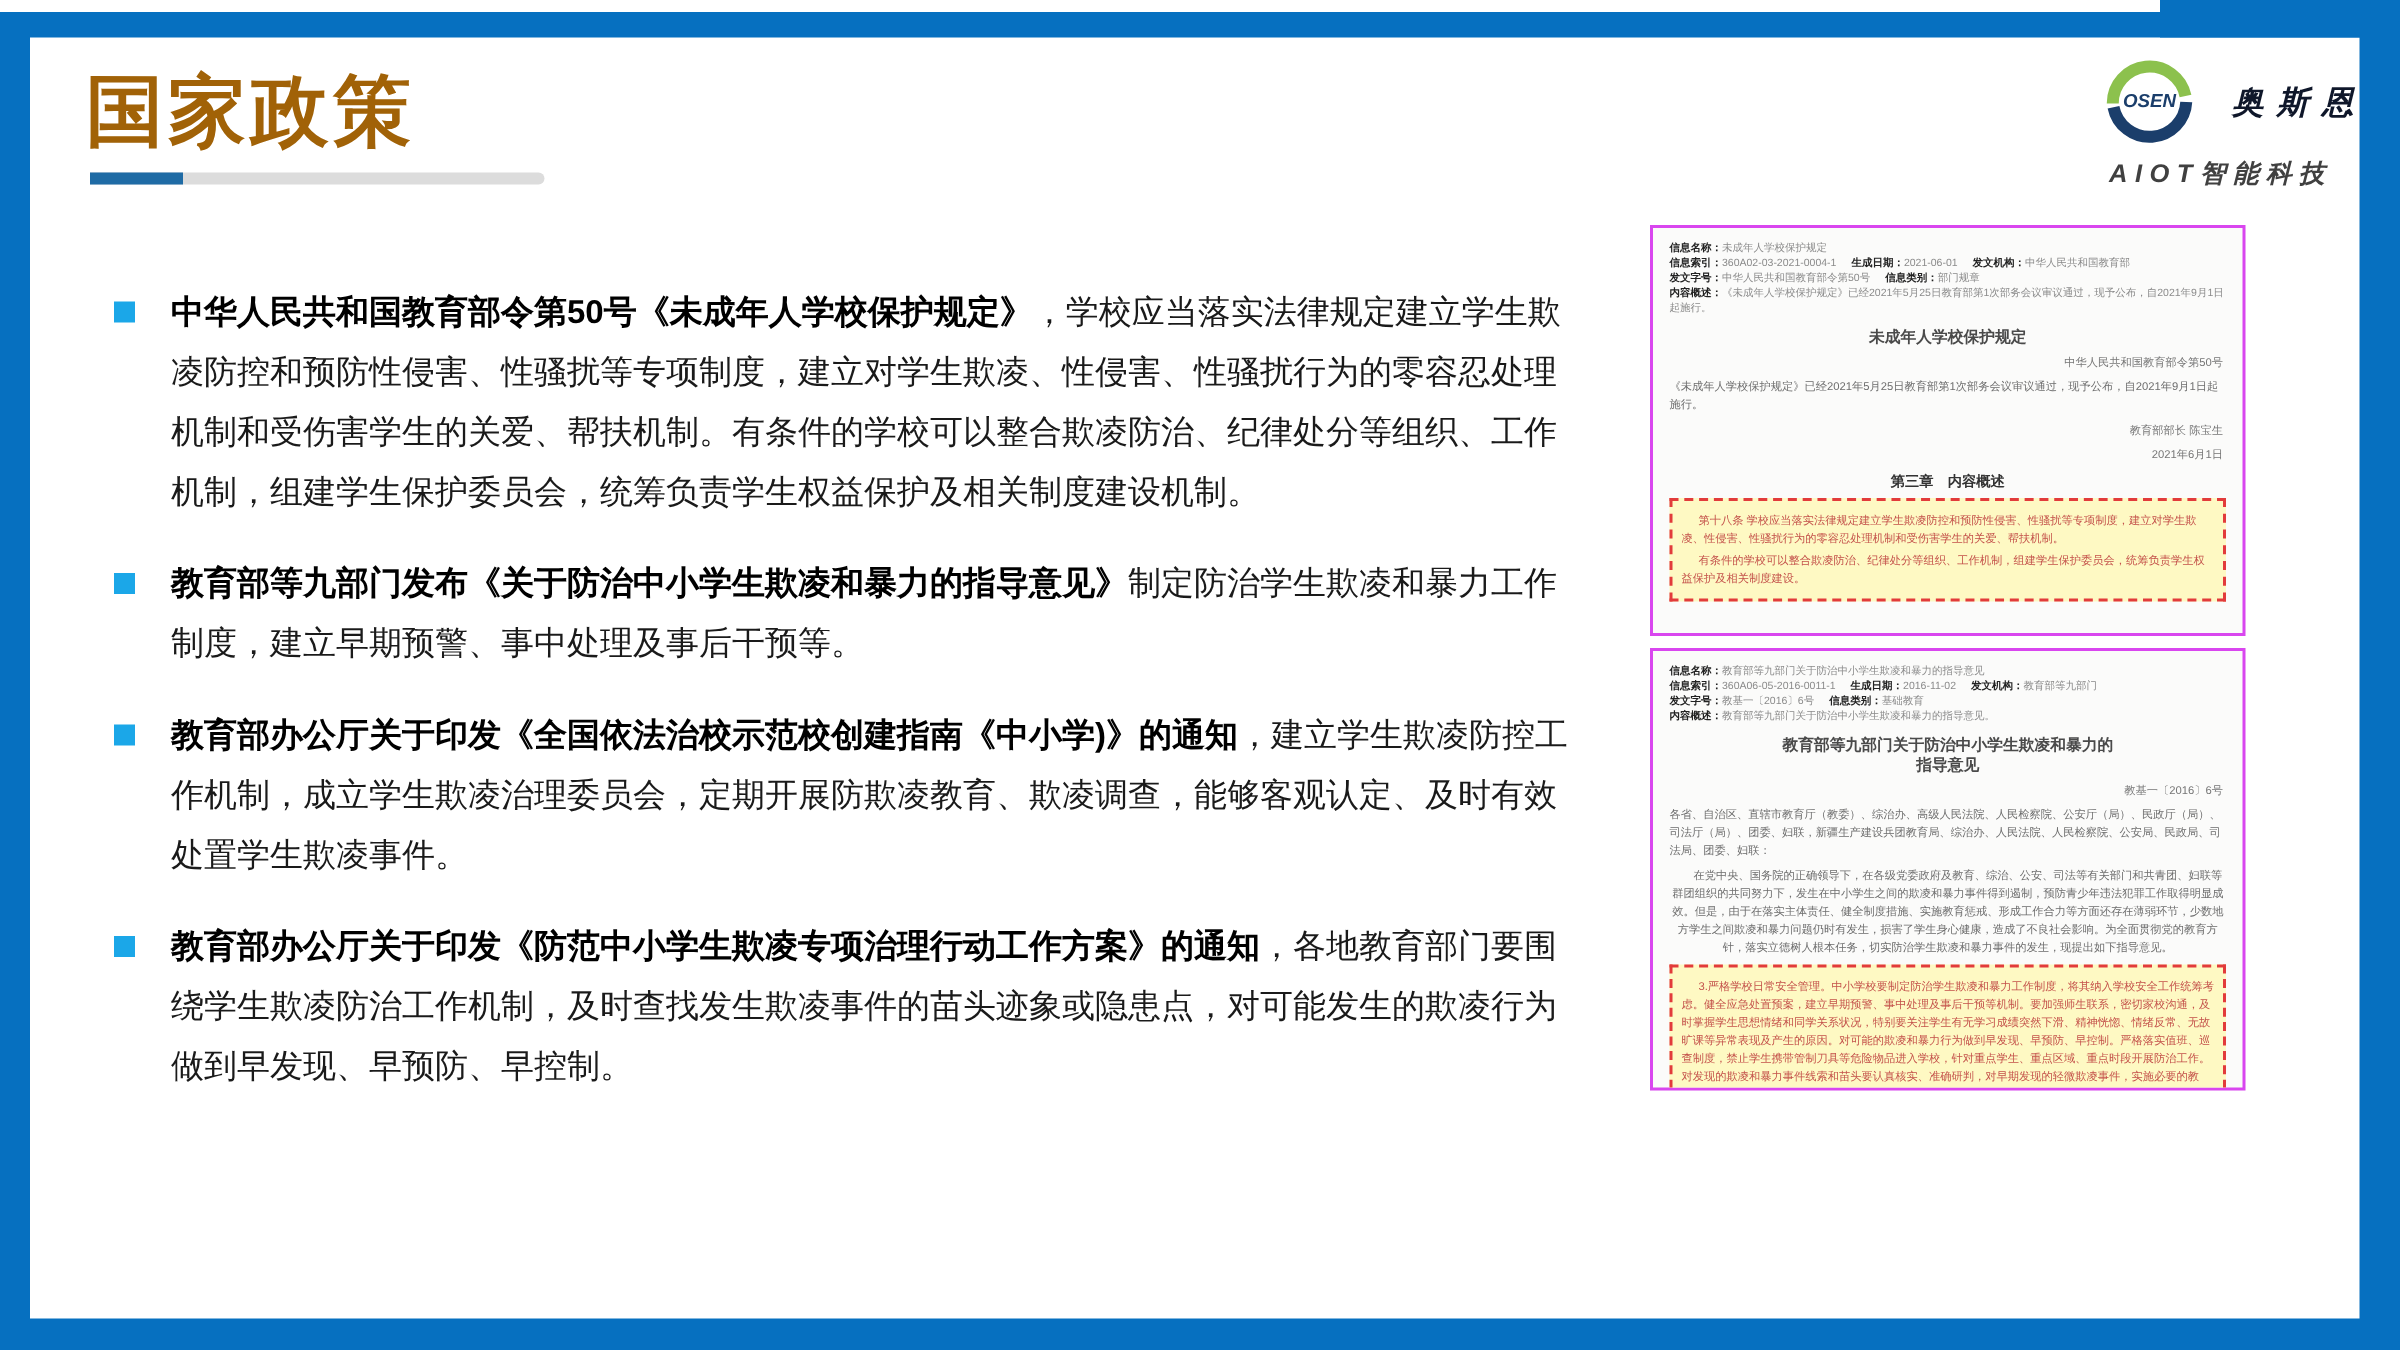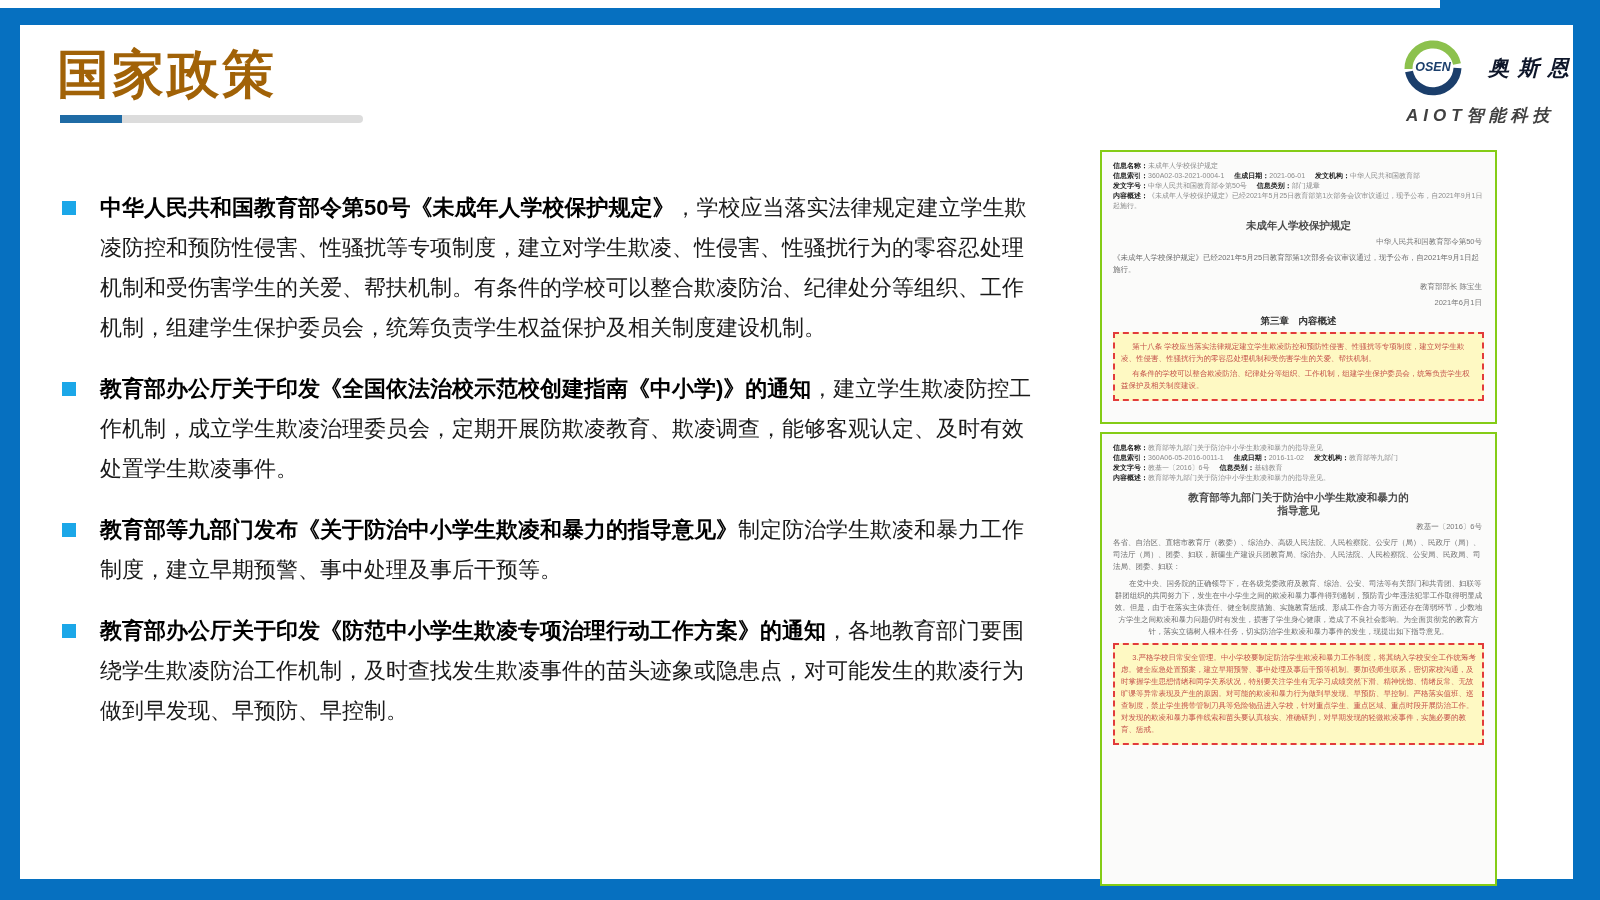--- a/index.html
+++ b/index.html
@@ -27,34 +27,34 @@
 
   
   .logo{position:absolute;left:1404px;top:38px;width:160px;height:92px;font-style:italic;}
   .logo-ring{position:absolute;left:0;top:0;width:58px;height:58px;}
   .logo-cn{position:absolute;left:84px;top:16px;font-size:21px;font-weight:bold;
     color:#0f172a;letter-spacing:9px;white-space:nowrap;}
   .logo-sub{position:absolute;left:2px;top:66px;font-size:17px;font-weight:bold;
     color:#404040;letter-spacing:5px;white-space:nowrap;}
 
   
-  .bullets{position:absolute;left:62px;top:188px;width:972px;}
+  .bullets{position:absolute;left:76px;top:188px;width:972px;}
   .bullet-item{position:relative;padding-left:38px;margin-bottom:21px;
     font-size:22px;line-height:40px;color:#1A1A1A;}
   .bullet-sq{position:absolute;left:0;top:13px;width:14px;height:14px;background:#1BA7E8;}
   .bullet-item b{color:#000;}
 
   
   .doc{
     position:absolute;left:1100px;width:397px;background:#FBFBFA;
-    border:2px solid #84cc16;box-sizing:border-box;
+    border:2px solid #d946ef;box-sizing:border-box;
     padding:9px 11px;overflow:hidden;
   }
   .doc-a{top:150px;height:274px;}
-  .doc-b{top:432px;height:454px;}
+  .doc-b{top:432px;height:295px;}
   .doc-meta{font-size:7px;line-height:10px;color:#8B8B8B;}
   .doc-meta .lbl{font-weight:bold;color:#222;}
   .doc-meta .pair{margin-right:8px;}
   .doc-title{text-align:center;font-weight:bold;color:#4a4a4a;font-size:10.5px;
     line-height:13px;margin:8px auto 4px auto;}
   .doc-title.two-line{max-width:230px;}
   .doc-right{font-size:7.5px;color:#777;text-align:right;margin:4px 2px;line-height:11px;}
   .doc-p{font-size:7.5px;color:#6e6e6e;line-height:12px;margin:5px 0;}
   .indent{text-indent:1.8em;text-align:center;}
   .doc-chapter{text-align:center;font-weight:bold;color:#333;font-size:9.5px;margin:7px 0 4px 0;}
@@ -88,25 +88,25 @@
   <div class="logo-sub">AIOT智能科技</div>
 </div>
 
 <div class="bullets">
   <div class="bullet-item">
     <span class="bullet-sq"></span>
     <b>中华人民共和国教育部令第50号《未成年人学校保护规定》</b><span>，学校应当落实法律规定建立学生欺凌防控和预防性侵害、性骚扰等专项制度，建立对学生欺凌、性侵害、性骚扰行为的零容忍处理机制和受伤害学生的关爱、帮扶机制。有条件的学校可以整合欺凌防治、纪律处分等组织、工作机制，组建学生保护委员会，统筹负责学生权益保护及相关制度建设机制。</span>
   </div>
   <div class="bullet-item">
     <span class="bullet-sq"></span>
-    <b>教育部办公厅关于印发《全国依法治校示范校创建指南《中小学)》的通知</b><span>，建立学生欺凌防控工作机制，成立学生欺凌治理委员会，定期开展防欺凌教育、欺凌调查，能够客观认定、及时有效处置学生欺凌事件。</span>
+    <b>教育部等九部门发布《关于防治中小学生欺凌和暴力的指导意见》</b><span>制定防治学生欺凌和暴力工作制度，建立早期预警、事中处理及事后干预等。</span>
   </div>
   <div class="bullet-item">
     <span class="bullet-sq"></span>
-    <b>教育部等九部门发布《关于防治中小学生欺凌和暴力的指导意见》</b><span>制定防治学生欺凌和暴力工作制度，建立早期预警、事中处理及事后干预等。</span>
+    <b>教育部办公厅关于印发《全国依法治校示范校创建指南《中小学)》的通知</b><span>，建立学生欺凌防控工作机制，成立学生欺凌治理委员会，定期开展防欺凌教育、欺凌调查，能够客观认定、及时有效处置学生欺凌事件。</span>
   </div>
   <div class="bullet-item">
     <span class="bullet-sq"></span>
     <b>教育部办公厅关于印发《防范中小学生欺凌专项治理行动工作方案》的通知</b><span>，各地教育部门要围绕学生欺凌防治工作机制，及时查找发生欺凌事件的苗头迹象或隐患点，对可能发生的欺凌行为做到早发现、早预防、早控制。</span>
   </div>
 </div>
 
 <div class="doc doc-a">
   <div class="doc-meta">
     <div><span class="pair"><span class="lbl">信息名称：</span><span>未成年人学校保护规定</span></span></div>

